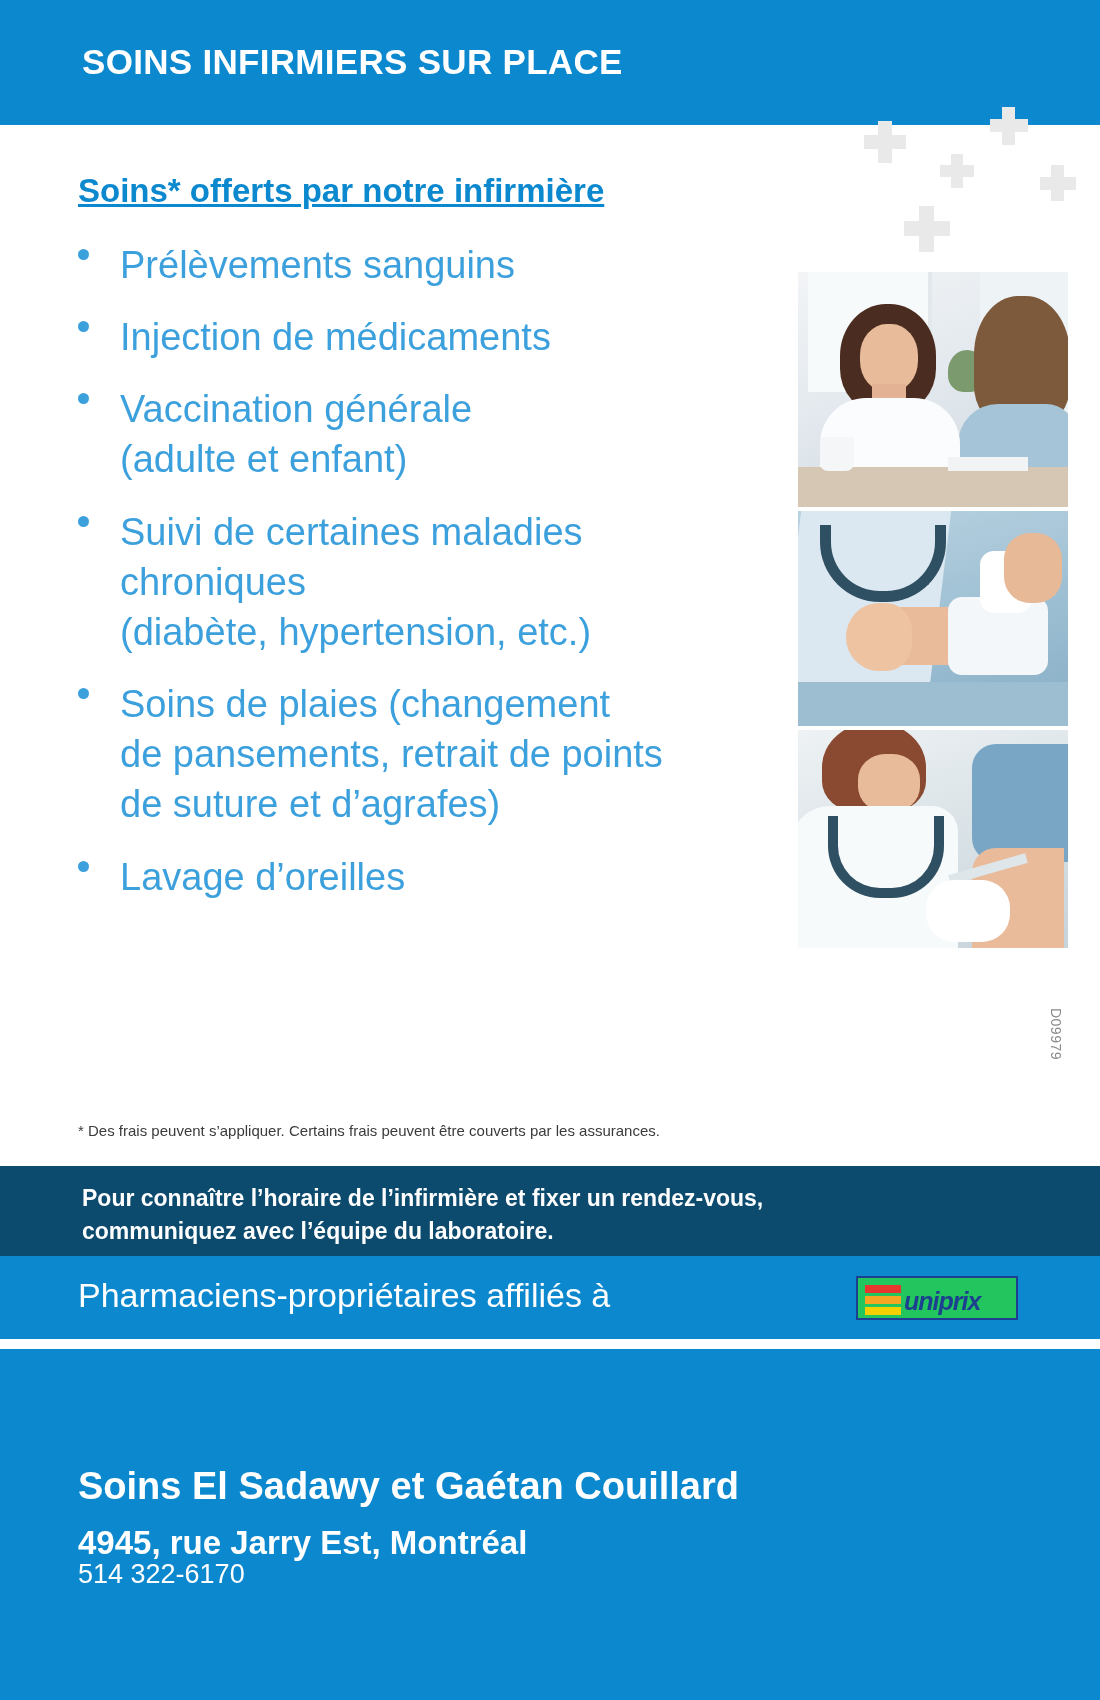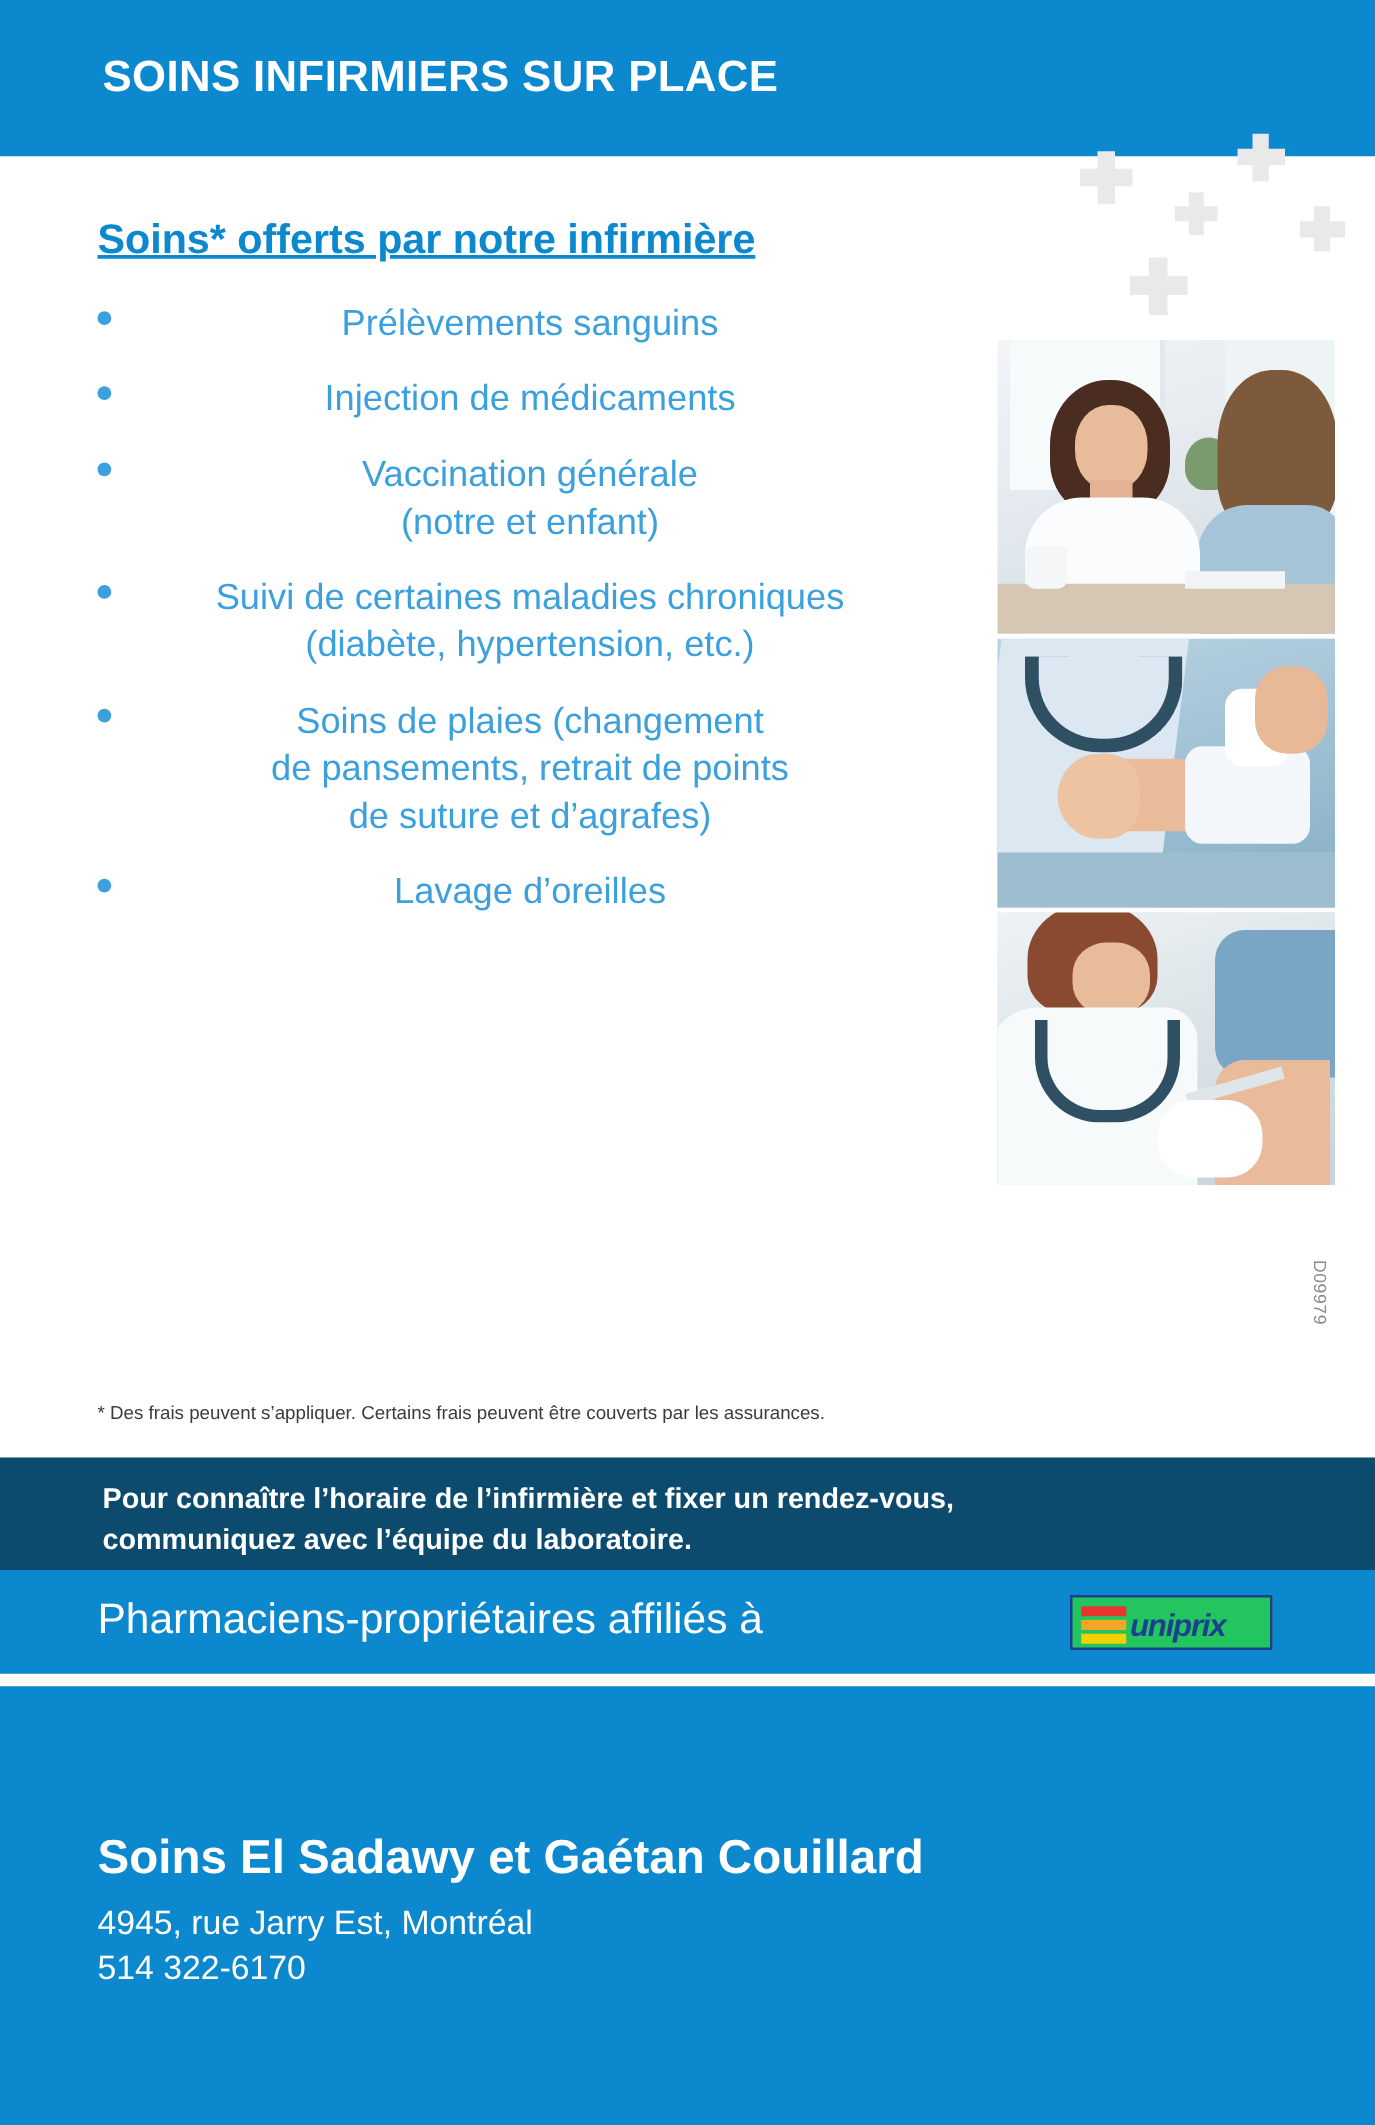--- a/index.html
+++ b/index.html
@@ -72,23 +72,22 @@
     width: 650px;
     list-style: none;
     margin: 0;
     padding: 0;
   }
   .care-item {
     position: relative;
     padding-left: 42px;
     margin-bottom: 22px;
     color: #3ca0dd;
-    font-size: 29px;
+    font-size: 38px;
     line-height: 1.32;
-    text-align: center;
   }
   .care-item .bullet {
     position: absolute;
     left: 0;
     top: 9px;
     width: 11px;
     height: 11px;
     border-radius: 50%;
     background: #3ca0dd;
   }
@@ -256,22 +255,23 @@
     top: 1465px;
     color: #ffffff;
     font-size: 38px;
     font-weight: bold;
   }
   .address {
     position: absolute;
     left: 78px;
     top: 1520px;
     color: #ffffff;
-    font-size: 27px;
+    font-size: 33px;
     line-height: 1.4;
+    font-weight: bold;
   }
   .phone {
     position: absolute;
     left: 78px;
     top: 1559px;
     color: #ffffff;
     font-size: 27px;
   }
 </style>
 </head>
@@ -307,21 +307,21 @@
       <span class="bullet"></span>
       <span style="white-space:pre-line">Prélèvements sanguins</span>
     </li>
     <li class="care-item">
       <span class="bullet"></span>
       <span style="white-space:pre-line">Injection de médicaments</span>
     </li>
     <li class="care-item">
       <span class="bullet"></span>
       <span style="white-space:pre-line">Vaccination générale
-(notre et enfant)</span>
+(adulte et enfant)</span>
     </li>
     <li class="care-item">
       <span class="bullet"></span>
       <span style="white-space:pre-line">Suivi de certaines maladies chroniques
 (diabète, hypertension, etc.)</span>
     </li>
     <li class="care-item">
       <span class="bullet"></span>
       <span style="white-space:pre-line">Soins de plaies (changement
 de pansements, retrait de points

